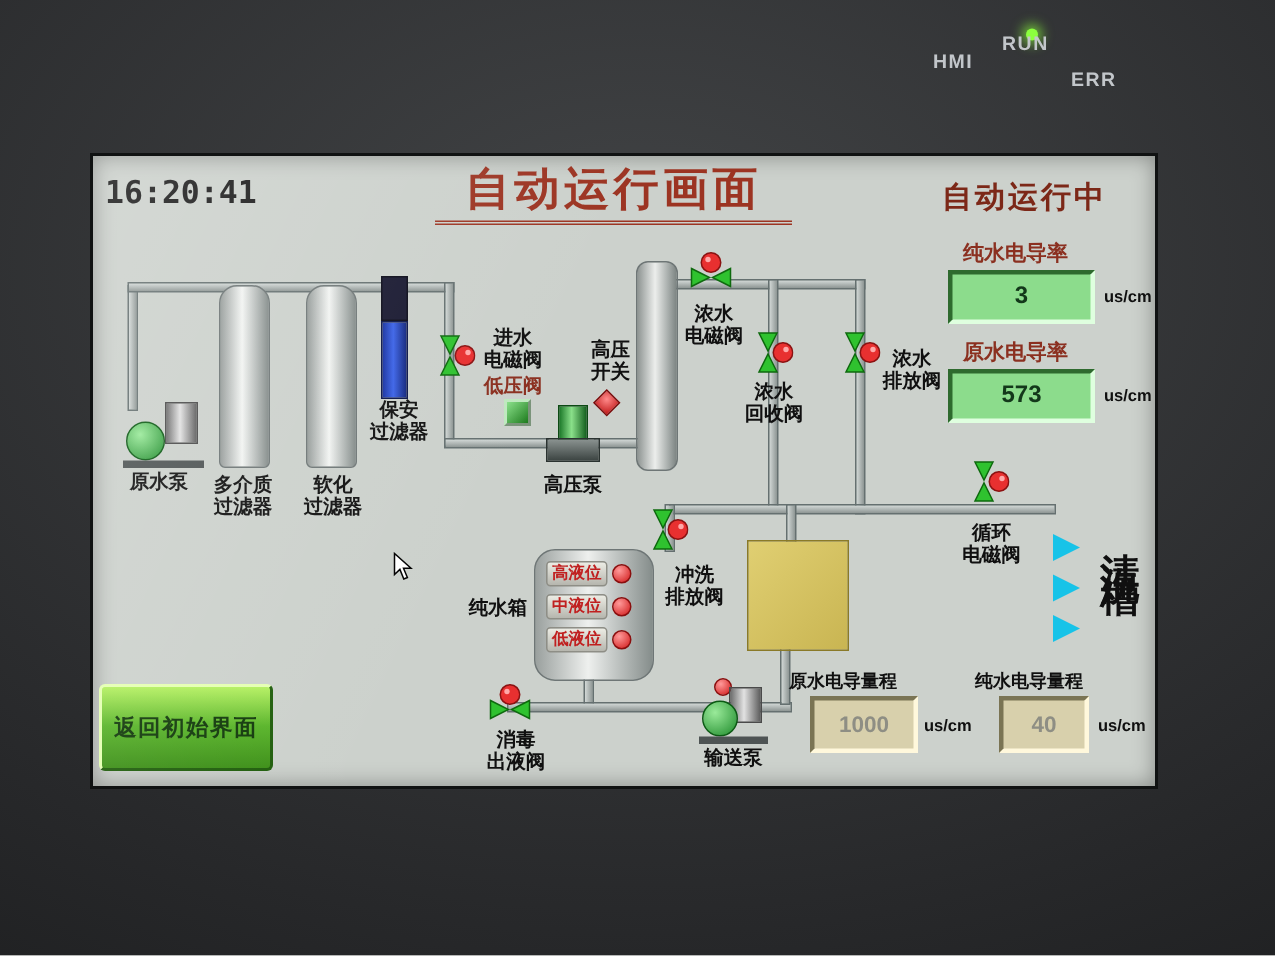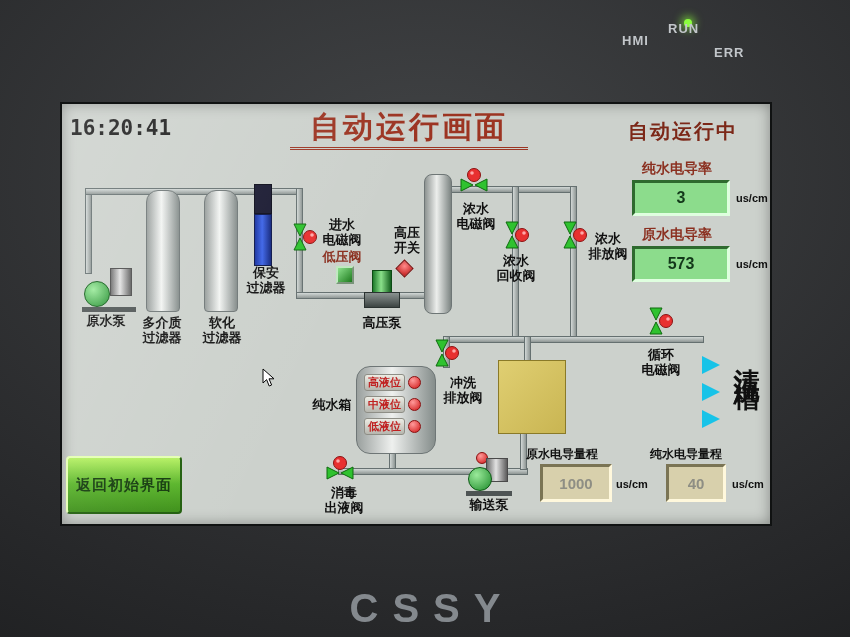--- a/index.html
+++ b/index.html
@@ -87,21 +87,20 @@
 </style>
 </head>
 <body>
 
 <div class="device">
 
   <span class="led" style="left:684px;top:19px;"></span>
   <span class="led-label" style="left:622px;top:33px;">HMI</span>
   <span class="led-label" style="left:668px;top:21px;">RUN</span>
   <span class="led-label" style="left:714px;top:45px;">ERR</span>
-  <div class="brand">CSSY</div>
 
   <div class="screen">
 
     <div class="clock">16:20:41</div>
     <div class="title">自动运行画面</div>
     <div class="status">自动运行中</div>
 
     <div class="rlabel" style="left:580px;top:56px;">纯水电导率</div>
     <div class="readout" style="left:570px;top:76px;">3</div>
     <div class="unit" style="left:674px;top:88px;">us/cm</div>

